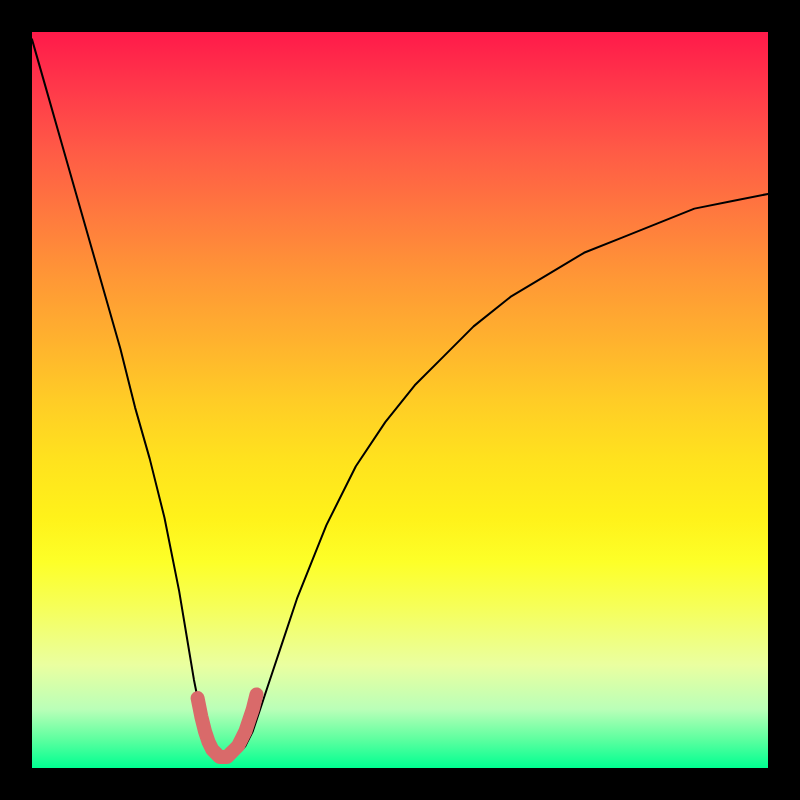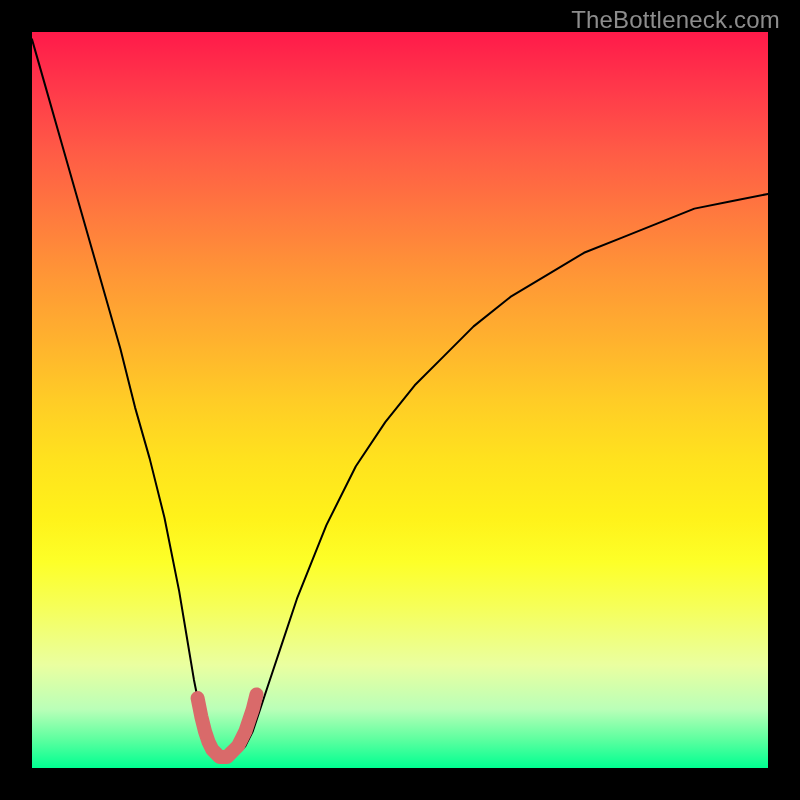--- a/index.html
+++ b/index.html
@@ -66,14 +66,13 @@
 
   <svg width="800" height="800">
     <g id="curve-group">
         <path d="M32.00 39.36 L46.72 90.88 L61.44 142.40 L76.16 193.92 L90.88 245.44 L105.60 296.96 L120.32 348.48 L135.04 407.36 L149.76 458.88 L164.48 517.76 L179.20 591.36 L186.56 635.52 L193.92 679.68 L201.28 716.48 L208.64 738.56 L216.00 753.28 L223.36 760.64 L230.72 760.64 L238.08 753.28 L245.44 745.92 L252.80 731.20 L260.16 709.12 L267.52 687.04 L282.24 642.88 L296.96 598.72 L311.68 561.92 L326.40 525.12 L355.84 466.24 L385.28 422.08 L414.72 385.28 L444.16 355.84 L473.60 326.40 L510.40 296.96 L547.20 274.88 L584.00 252.80 L620.80 238.08 L657.60 223.36 L694.40 208.64 L731.20 201.28 L768.00 193.92" fill="none" stroke="#000" stroke-width="2" stroke-linecap="round" stroke-linejoin="round"></path>
       </g>
     <g id="bump-group">
         <path d="M197.60 698.08 L201.28 716.48 L204.96 731.20 L208.64 742.24 L212.32 749.60 L216.00 753.28 L219.68 756.96 L223.36 756.96 L227.04 756.96 L230.72 753.28 L234.40 749.60 L238.08 745.92 L241.76 738.56 L245.44 731.20 L249.12 720.16 L252.80 709.12 L256.48 694.40" fill="none" stroke="#d96a6a" stroke-width="14" stroke-linecap="round" stroke-linejoin="round"></path>
       </g>
   </svg>
 
-  <div class="watermark">TheBottleneck.com</div>
 </div>
 
 </body></html>

